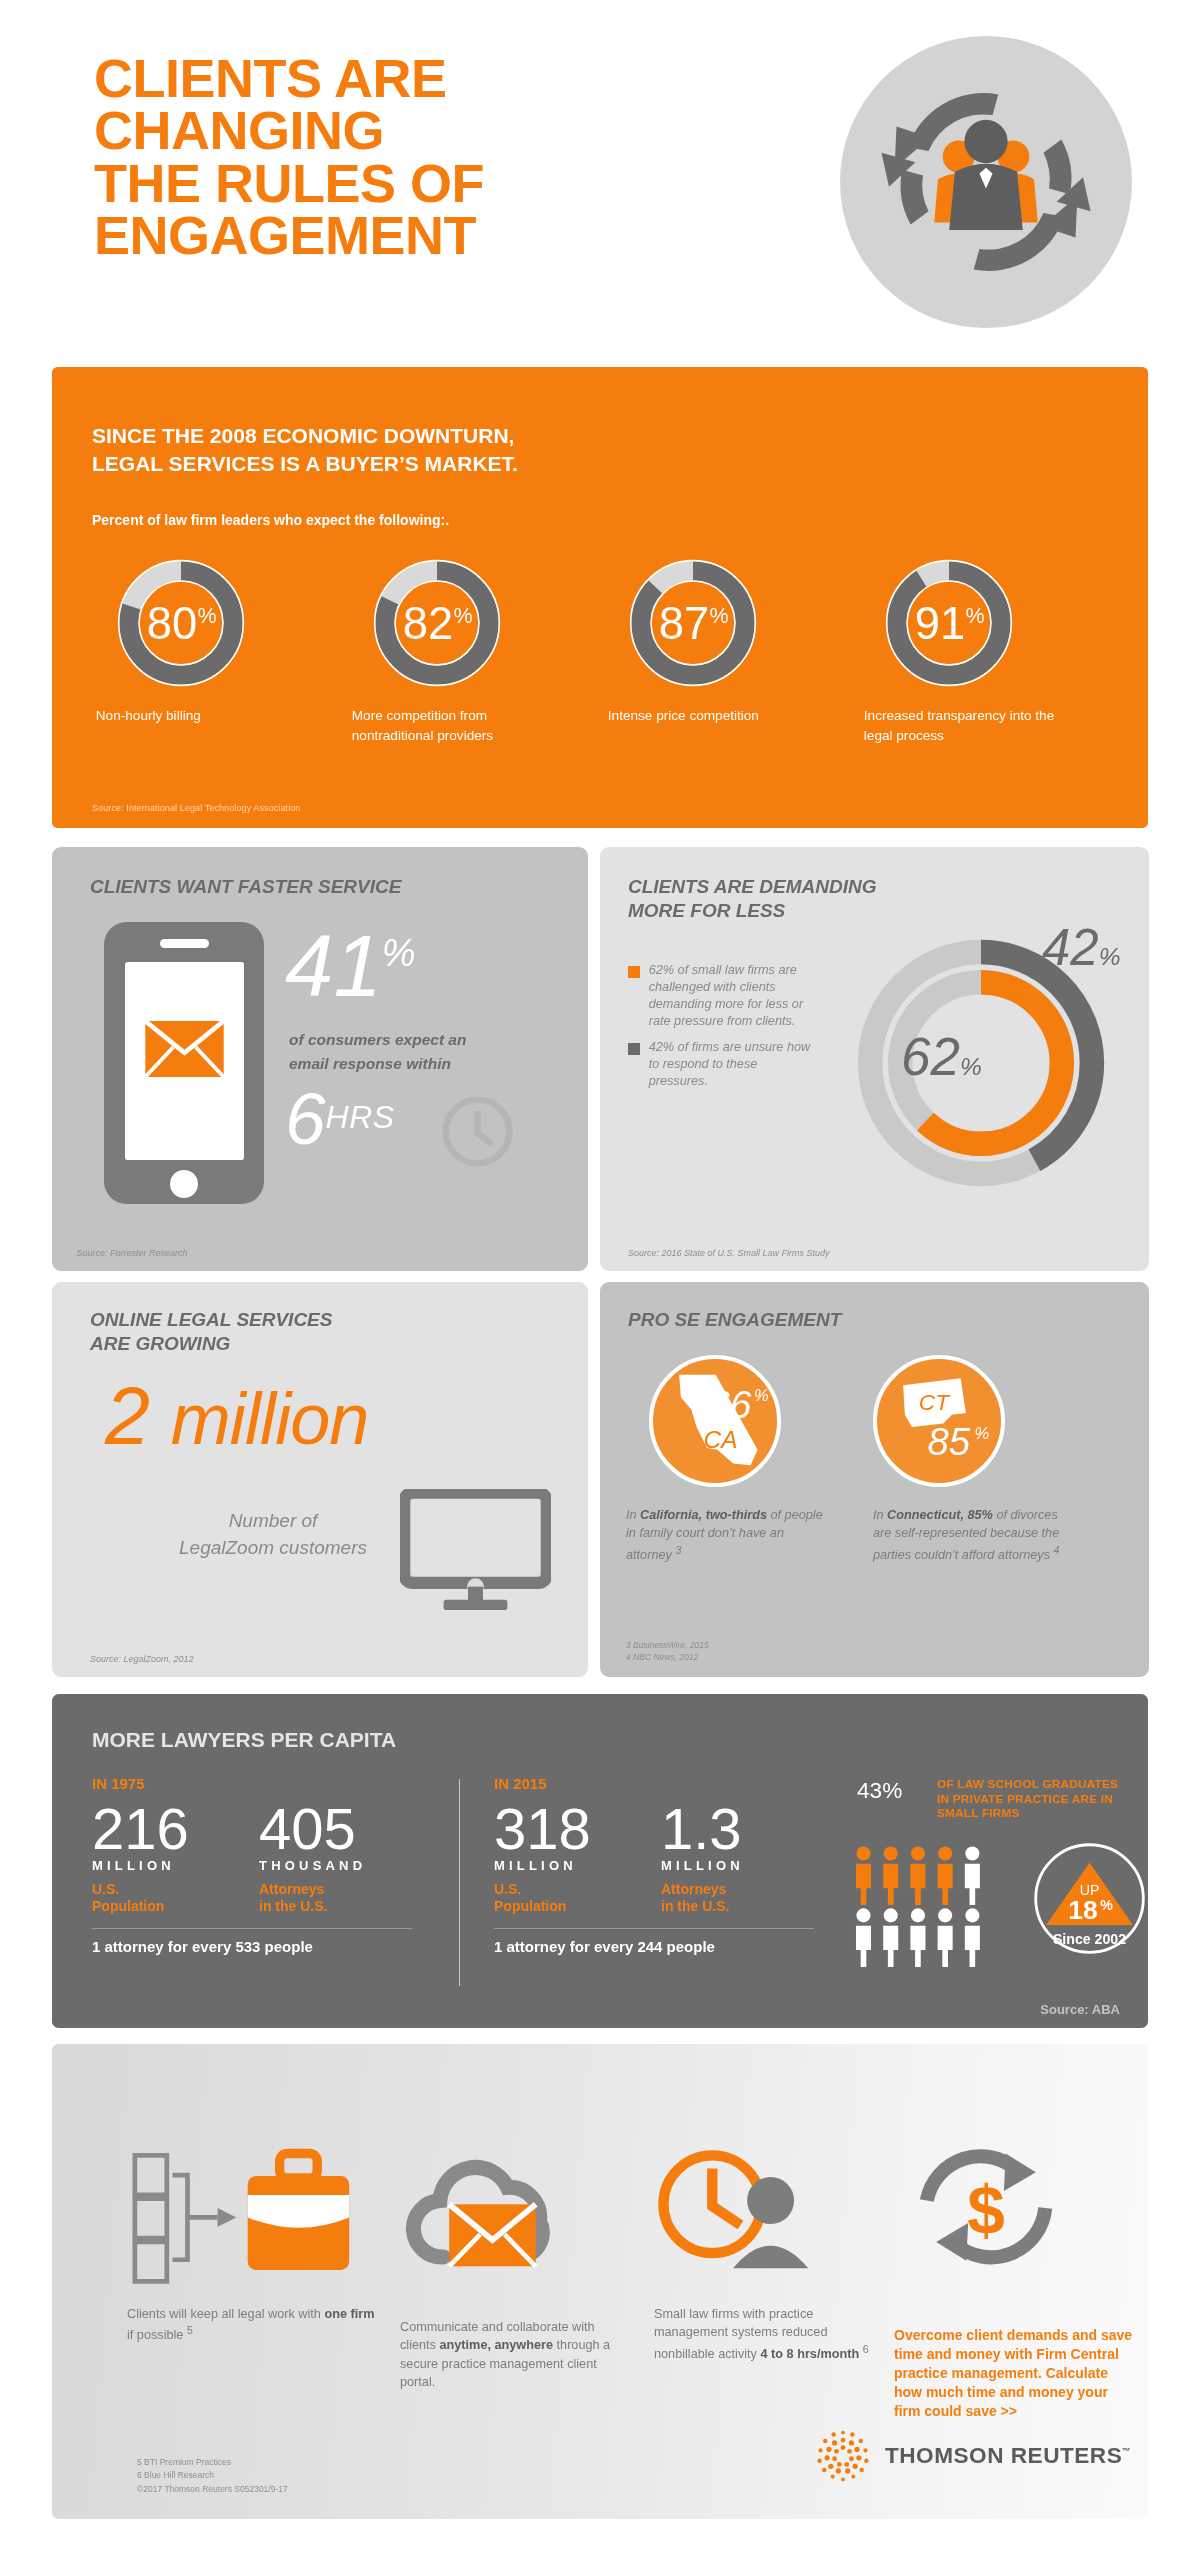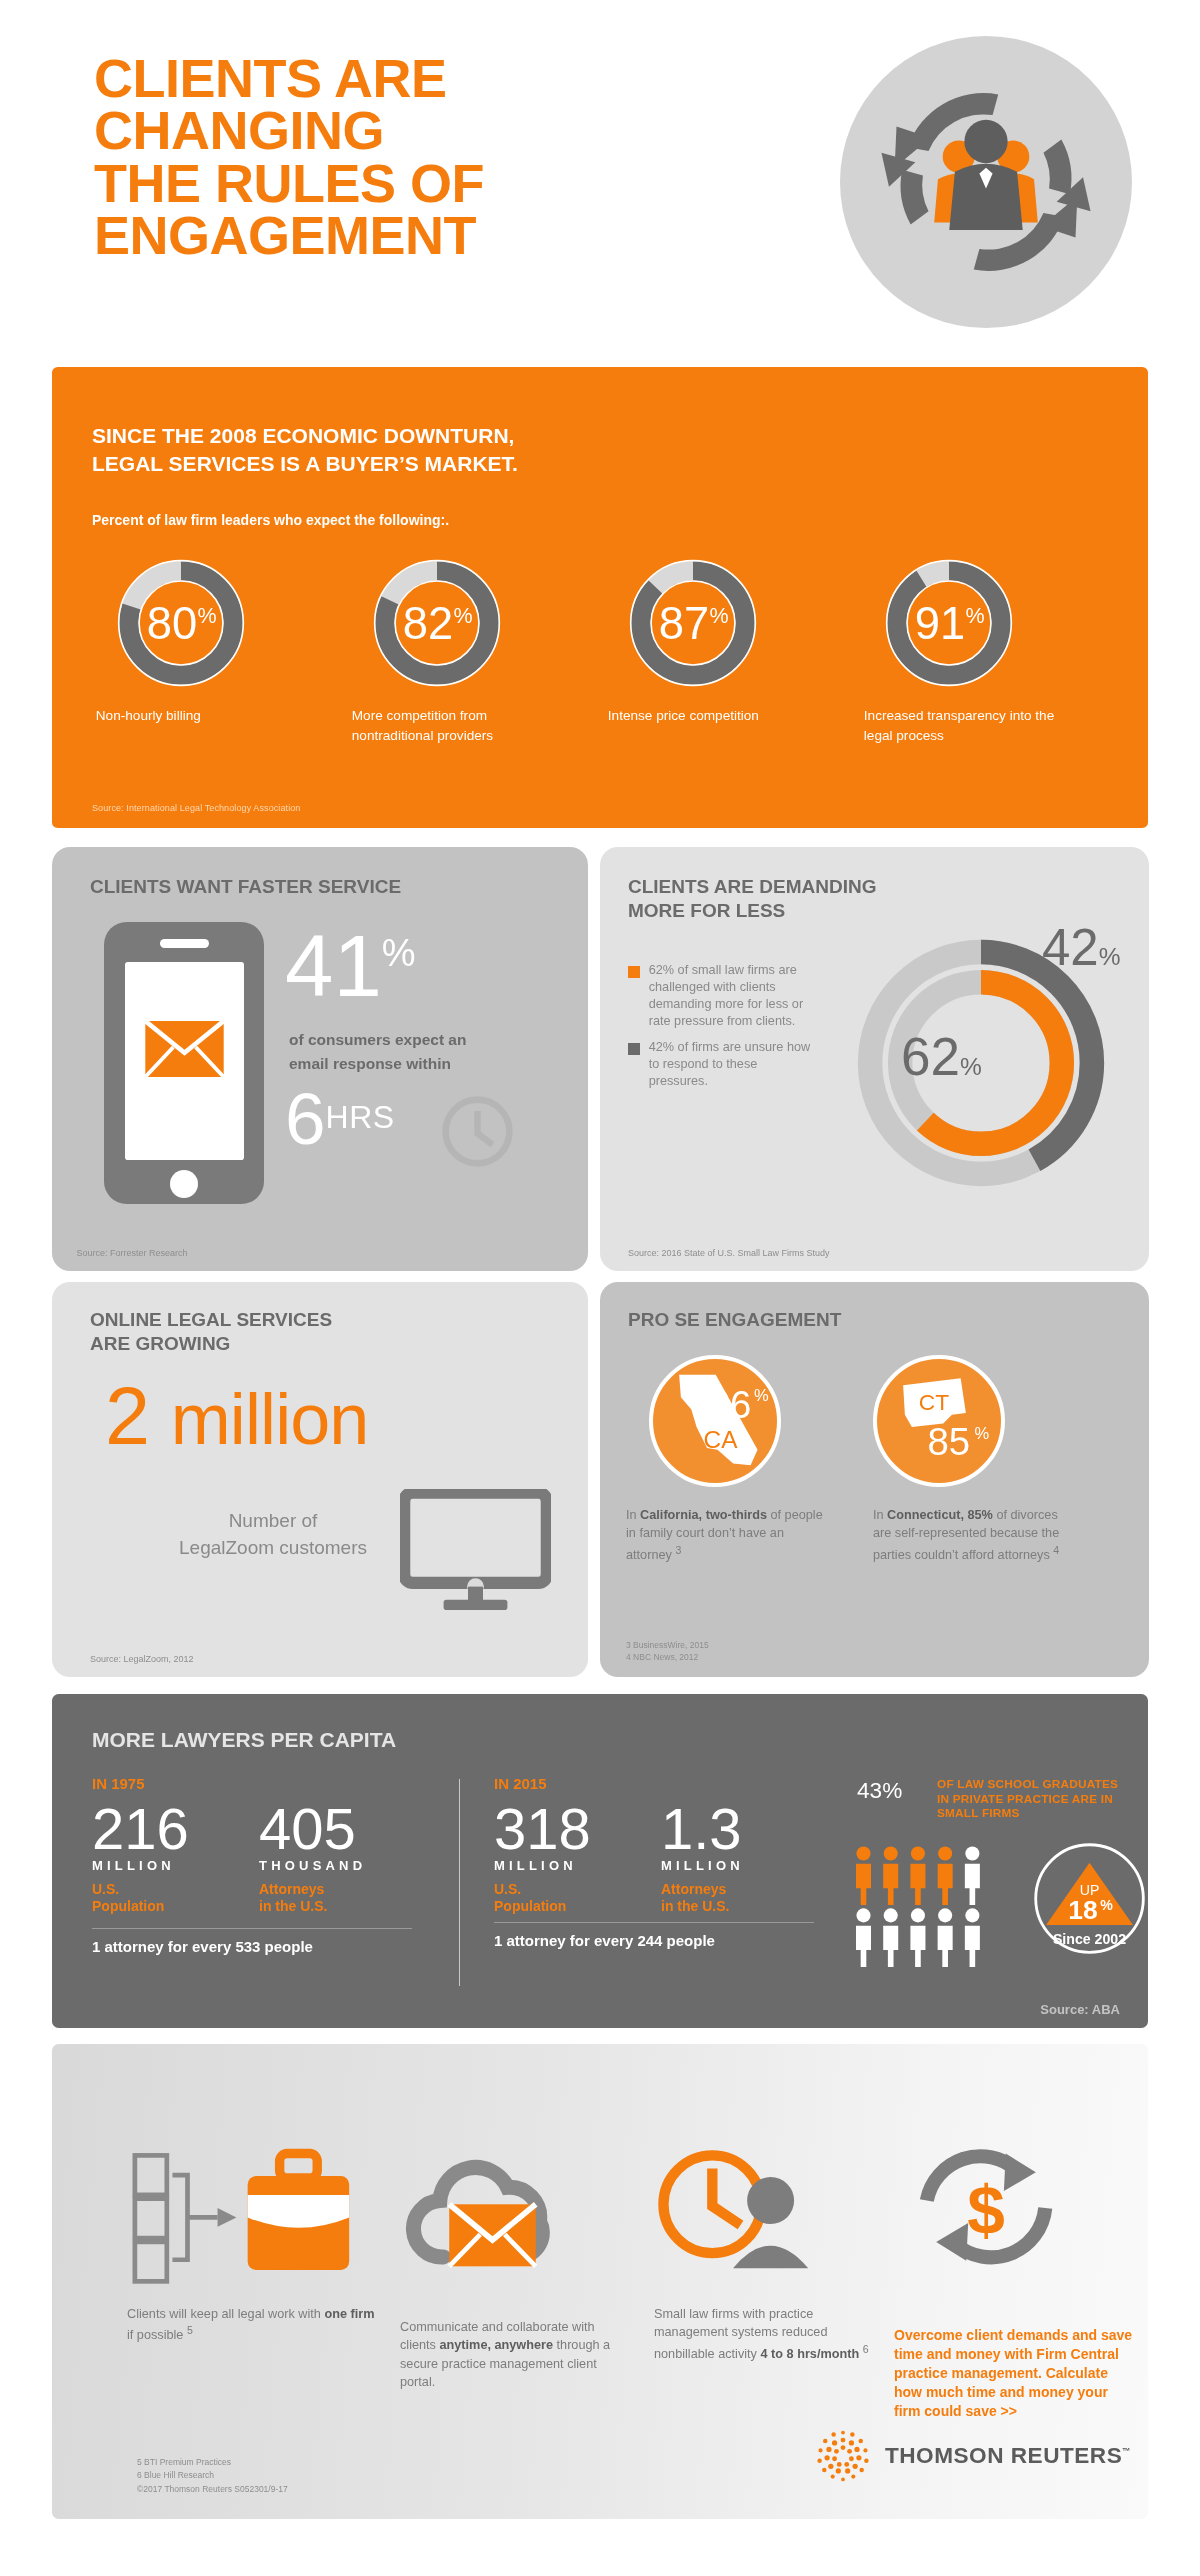--- a/index.html
+++ b/index.html
@@ -45,21 +45,21 @@
   .donut-cell { width:256px; }
   .donut-wrap { position:relative; width:136px; height:136px; margin-left:21px; }
   .donut-label {
     margin-top:15px; margin-left:3.8px; color:#fff;
     font-size:13.6px; line-height:1.45; font-weight:300; max-width:202px;
   }
   .op-source {
     position:absolute; left:40px; bottom:15px;
     color:#ffd7ae; font-size:9px; letter-spacing:0.1px;
   }
-  .card { border-radius:18px; position:relative; }
+  .card { border-radius:9px; position:relative;font-style:italic; }
   .card-title {
     color:#6b6b6b; font-weight:bold; font-size:19px; line-height:1.25;
   }
   .card-source { position:absolute; left:24.5px; bottom:13px; color:#8e8e8e; font-size:9px; }
 
   
   #faster { position:absolute; left:52px; top:847px; width:536px; height:424px; background:#c2c2c2; }
   #faster .card-title { position:absolute; left:38px; top:28px; }
   .phone {
     position:absolute; left:52px; top:75px; width:160px; height:282px;
@@ -386,21 +386,21 @@
         </div>
         <div style="width:151px;">
           <div class="statnum">1.3</div>
           <div class="statunit">MILLION</div>
           <div class="statdesc">
             <div>Attorneys</div>
             <div>in the U.S.</div>
           </div>
         </div>
       </div>
-      <div class="ratio" style="margin-top:7px;">1 attorney for every 244 people</div>
+      <div class="ratio" style="margin-top:13px;">1 attorney for every 244 people</div>
     </div>
 
     <div class="dp-43"><span>43</span><span>%</span></div>
     <div class="dp-43txt">
       <div>OF LAW SCHOOL GRADUATES</div>
       <div>IN PRIVATE PRACTICE ARE IN</div>
       <div>SMALL FIRMS</div>
     </div>
 
     <svg class="people" width="141" height="122" viewBox="0 0 150 130">

